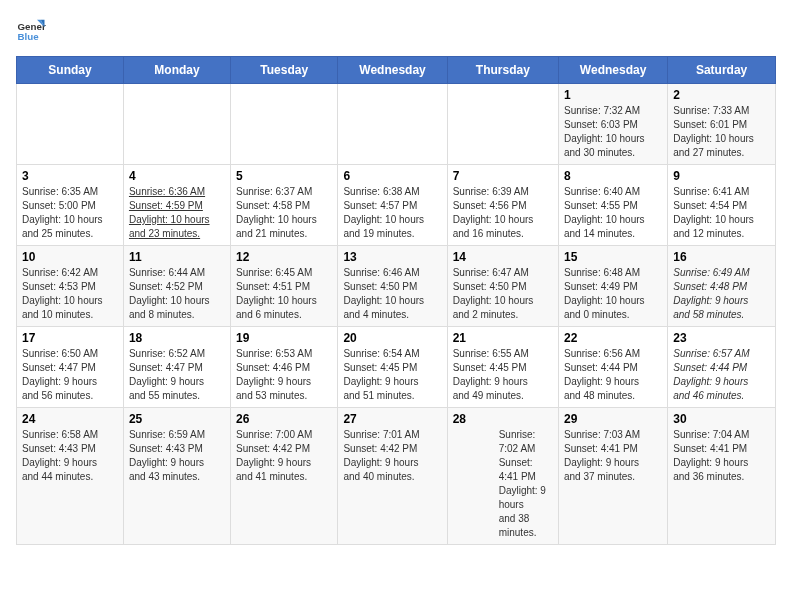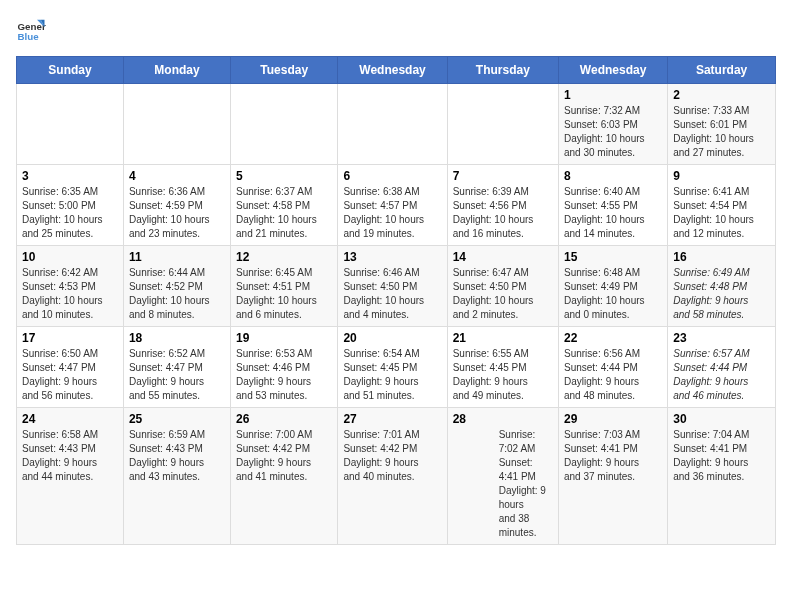--- a/index.html
+++ b/index.html
@@ -134,21 +134,21 @@
       <tr>
         <td>
           <div class="day-number">3</div>
           <div class="day-detail" style="white-space: pre-line;">Sunrise: 6:35 AM
 Sunset: 5:00 PM
 Daylight: 10 hours
 and 25 minutes.</div>
         </td>
         <td>
           <div class="day-number">4</div>
-          <div class="day-detail" style="white-space: pre-line;">Sunrise: 6:36 AM
+          <div class="day-detail" style="white-space: pre-line; text-decoration: underline;">Sunrise: 6:36 AM
 Sunset: 4:59 PM
 Daylight: 10 hours
 and 23 minutes.</div>
         </td>
         <td>
           <div class="day-number">5</div>
           <div class="day-detail" style="white-space: pre-line;">Sunrise: 6:37 AM
 Sunset: 4:58 PM
 Daylight: 10 hours
 and 21 minutes.</div>

